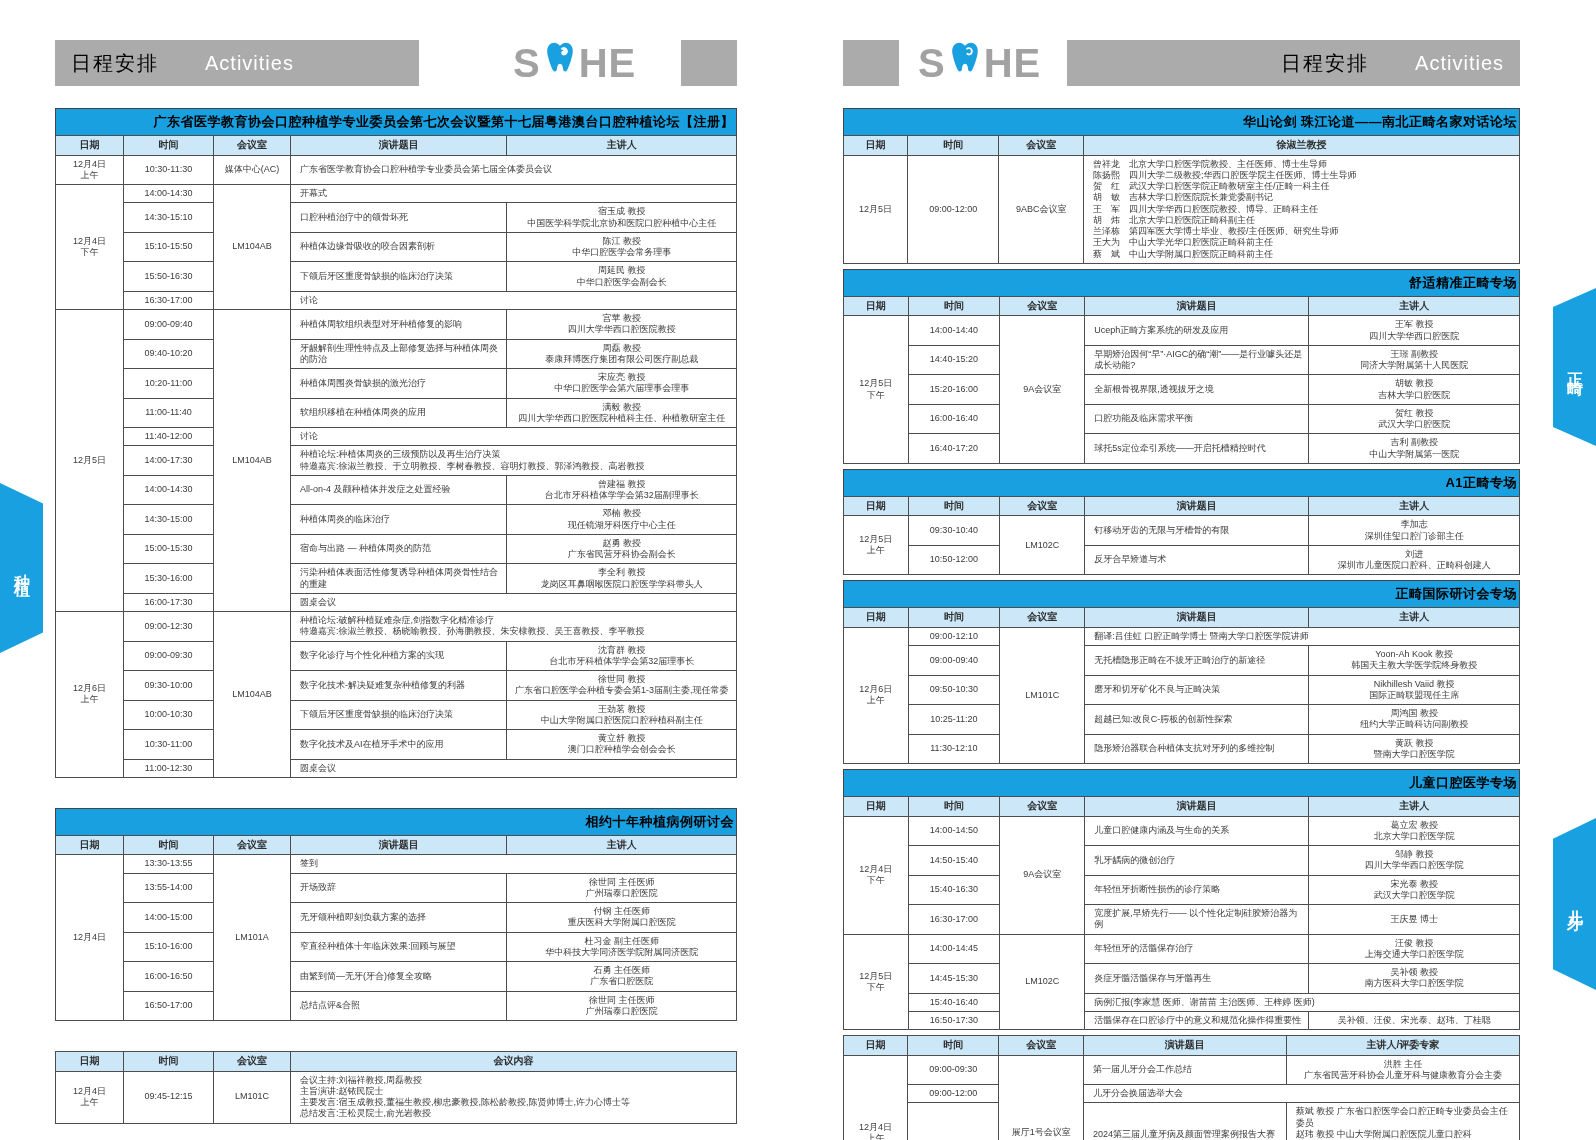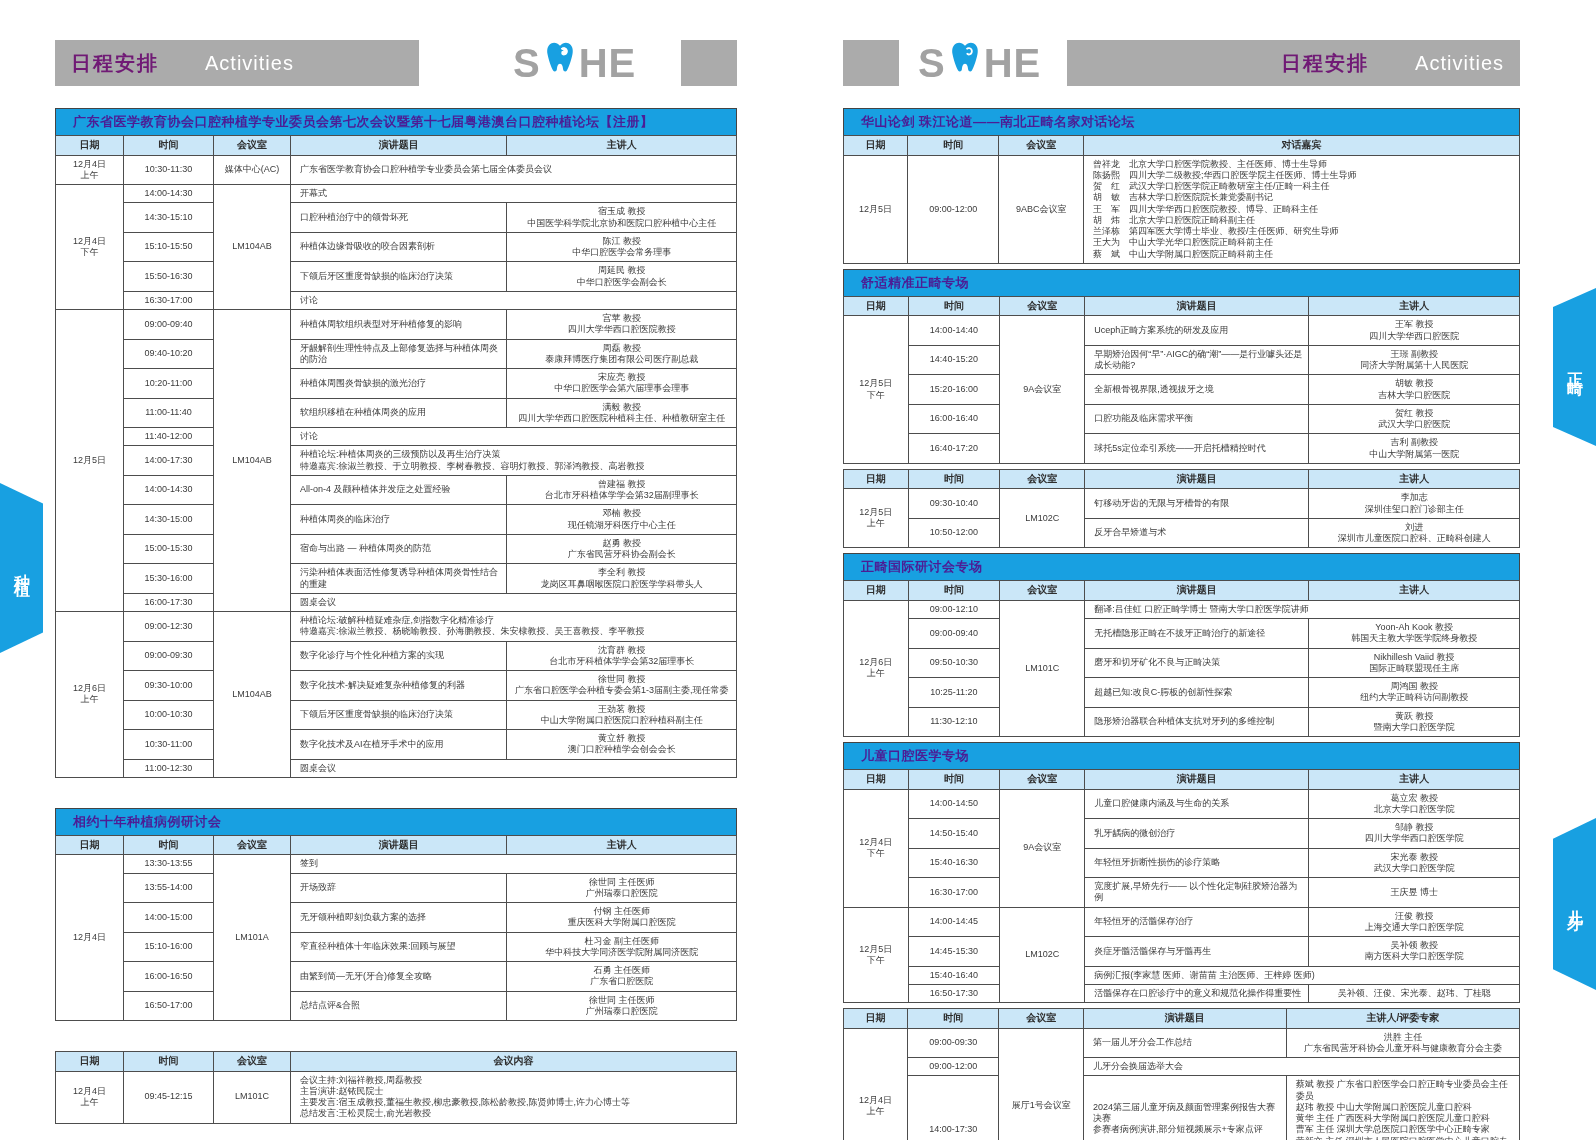--- a/index.html
+++ b/index.html
@@ -5,40 +5,40 @@
   html,body{margin:0;padding:0;background:#e8e8e8;}
   .canvas{position:relative;width:1596px;height:1140px;background:#ffffff;overflow:hidden;
           font-family:"Liberation Sans","DejaVu Sans",sans-serif;}
   .page{position:absolute;top:40px;}
   #page-left{left:55px;width:682px;}
   #page-right{left:843px;width:677px;}
 
   
   .hdr{position:relative;height:46px;}
   .hdr-bar{position:absolute;top:0;height:46px;background:#ababab;display:flex;align-items:center;}
-  .hdr-bar .cn{color:#701a75;font-size:20px;font-weight:bold;letter-spacing:2px;}
+  .hdr-bar .cn{color:#000000;font-size:20px;font-weight:normal;letter-spacing:2px;}
   .hdr-bar .en{color:#fff;font-size:20px;font-weight:400;margin-left:46px;letter-spacing:1px;}
   #page-left .hdr-bar{left:0;width:348px;padding-left:16px;}
   #page-right .hdr-bar{right:0;width:437px;justify-content:flex-end;padding-right:16px;}
   .hdr-sq{position:absolute;top:0;width:56px;height:46px;background:#ababab;}
   #page-left .hdr-sq{right:0;}
   #page-right .hdr-sq{left:0;}
   .logo{position:absolute;top:0;height:46px;display:flex;align-items:center;
         font-size:40px;font-weight:bold;color:#a2a2a2;letter-spacing:1px;line-height:1;}
   #page-left .logo{left:458px;}
   #page-right .logo{left:75px;}
   .logo svg{margin:0 1px 2px 1px;}
 
   
   .sched{margin-top:30px;}
   #tables-left .sched:first-child{margin-top:22px;}
   #tables-right .sched{margin-top:5px;}
   #tables-right .sched:first-child{margin-top:22px;}
-  .sched-title{background:#18a0e1;color:#4c1d95;font-weight:bold;font-size:13px;
-               text-align:left;padding:4px 17px;border:1px solid #444;border-bottom:none;
+  .sched-title{background:#18a0e1;color:#000000;font-weight:bold;font-size:13px;
+               text-align:right;padding:4px 2px;border:1px solid #444;border-bottom:none;
                letter-spacing:0.5px;}
   .sched table{width:100%;border-collapse:collapse;table-layout:fixed;}
   .sched th{background:#cbe7f8;font-size:10px;font-weight:bold;color:#2e2e2e;padding:3px 2px;}
   .sched td{font-size:9px;color:#3a3a3a;padding:3px 4px;}
   .sched th,.sched td{border:1px solid #4d4d4d;text-align:center;vertical-align:middle;
                       line-height:1.25;white-space:pre-line;word-break:break-all;}
   .sched td.al-l{text-align:left;padding-left:9px;}
 
   
   .side-tab{position:absolute;width:43px;background:#18a0e1;color:#fff;
@@ -349,21 +349,21 @@
               <col style="width: 9.5%;">
               <col style="width: 13.5%;">
               <col style="width: 12.5%;">
               <col style="width: 64.5%;">
             </colgroup>
             <thead>
               <tr>
                 <th>日期</th>
                 <th>时间</th>
                 <th>会议室</th>
-                <th>对话嘉宾</th>
+                <th>徐淑兰教授</th>
               </tr>
             </thead>
             <tbody>
               <tr>
                 <td>12月5日</td>
                 <td>09:00-12:00</td>
                 <td>9ABC会议室</td>
                 <td class="al-l">曾祥龙　北京大学口腔医学院教授、主任医师、博士生导师
 陈扬熙　四川大学二级教授;华西口腔医学院主任医师、博士生导师
 贺　红　武汉大学口腔医学院正畸教研室主任/正畸一科主任
@@ -427,20 +427,21 @@
               <tr>
                 <td>16:40-17:20</td>
                 <td class="al-l">球托5s定位牵引系统——开启托槽精控时代</td>
                 <td>吉利 副教授
 中山大学附属第一医院</td>
               </tr>
             </tbody>
           </table>
         </div>
         <div class="sched">
+          <div class="sched-title">A1正畸专场</div>
           <table>
             <colgroup>
               <col style="width: 9.5%;">
               <col style="width: 13.5%;">
               <col style="width: 12.5%;">
               <col style="width: 33%;">
               <col style="width: 31%;">
             </colgroup>
             <thead>
               <tr>

